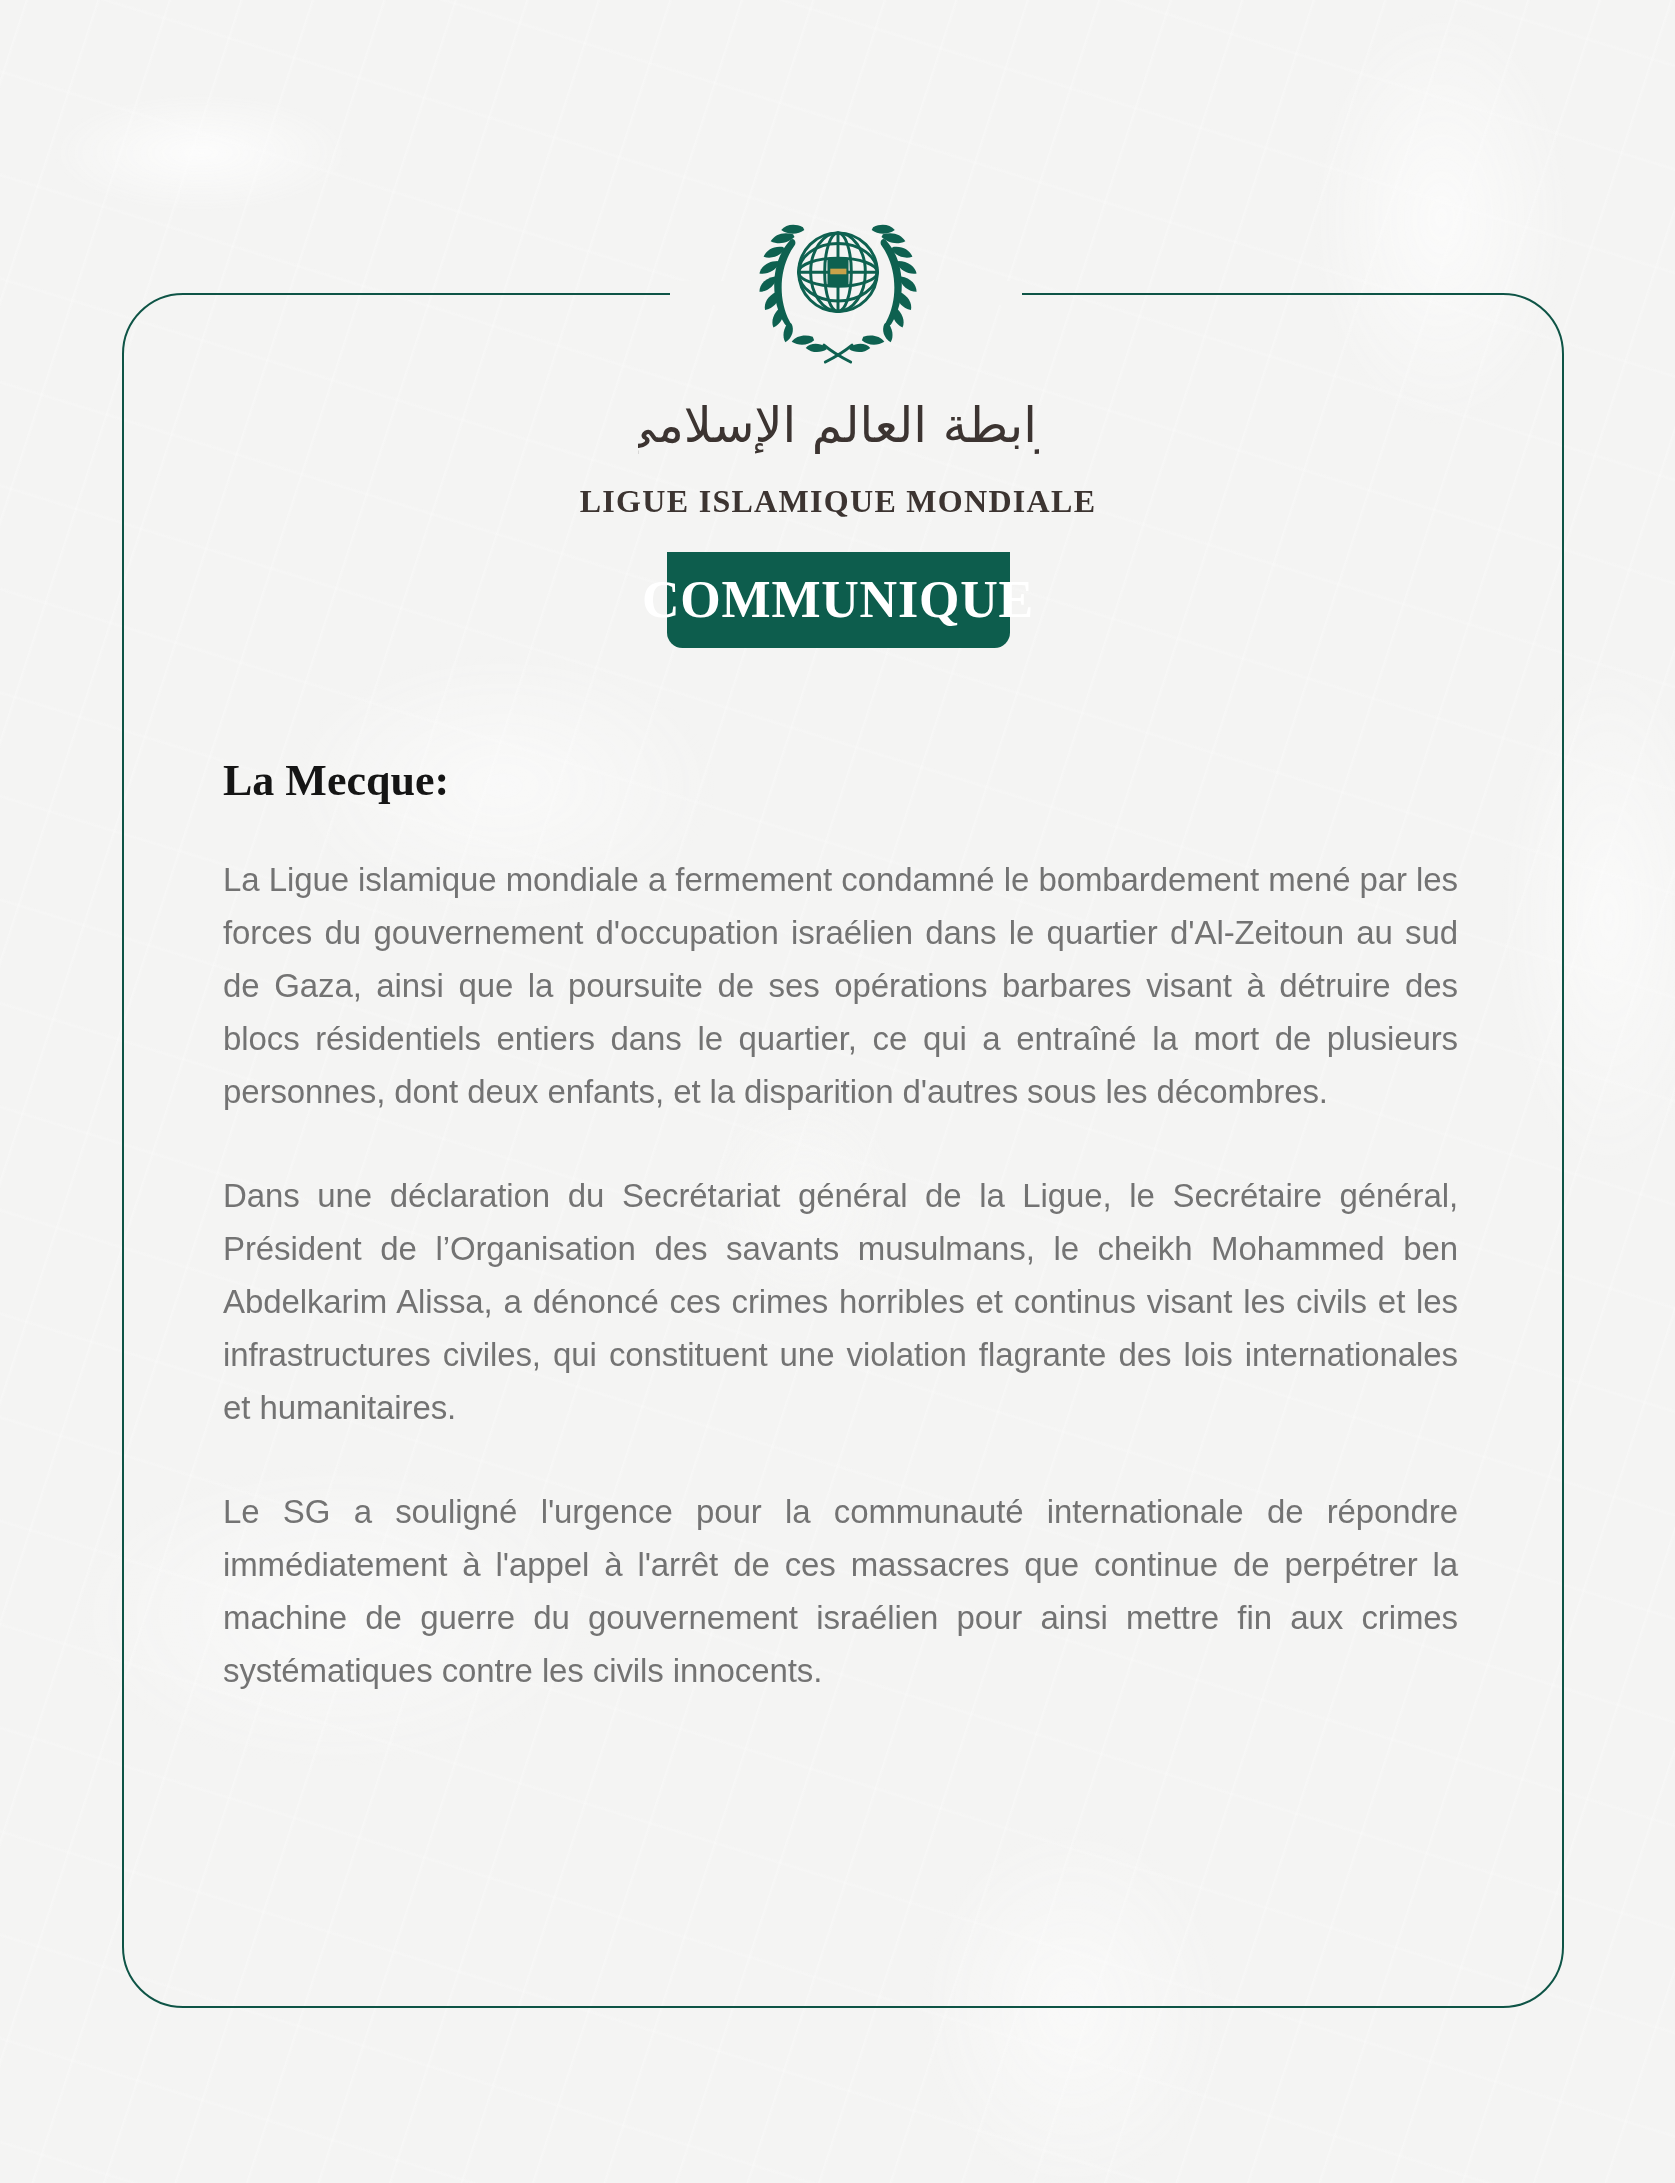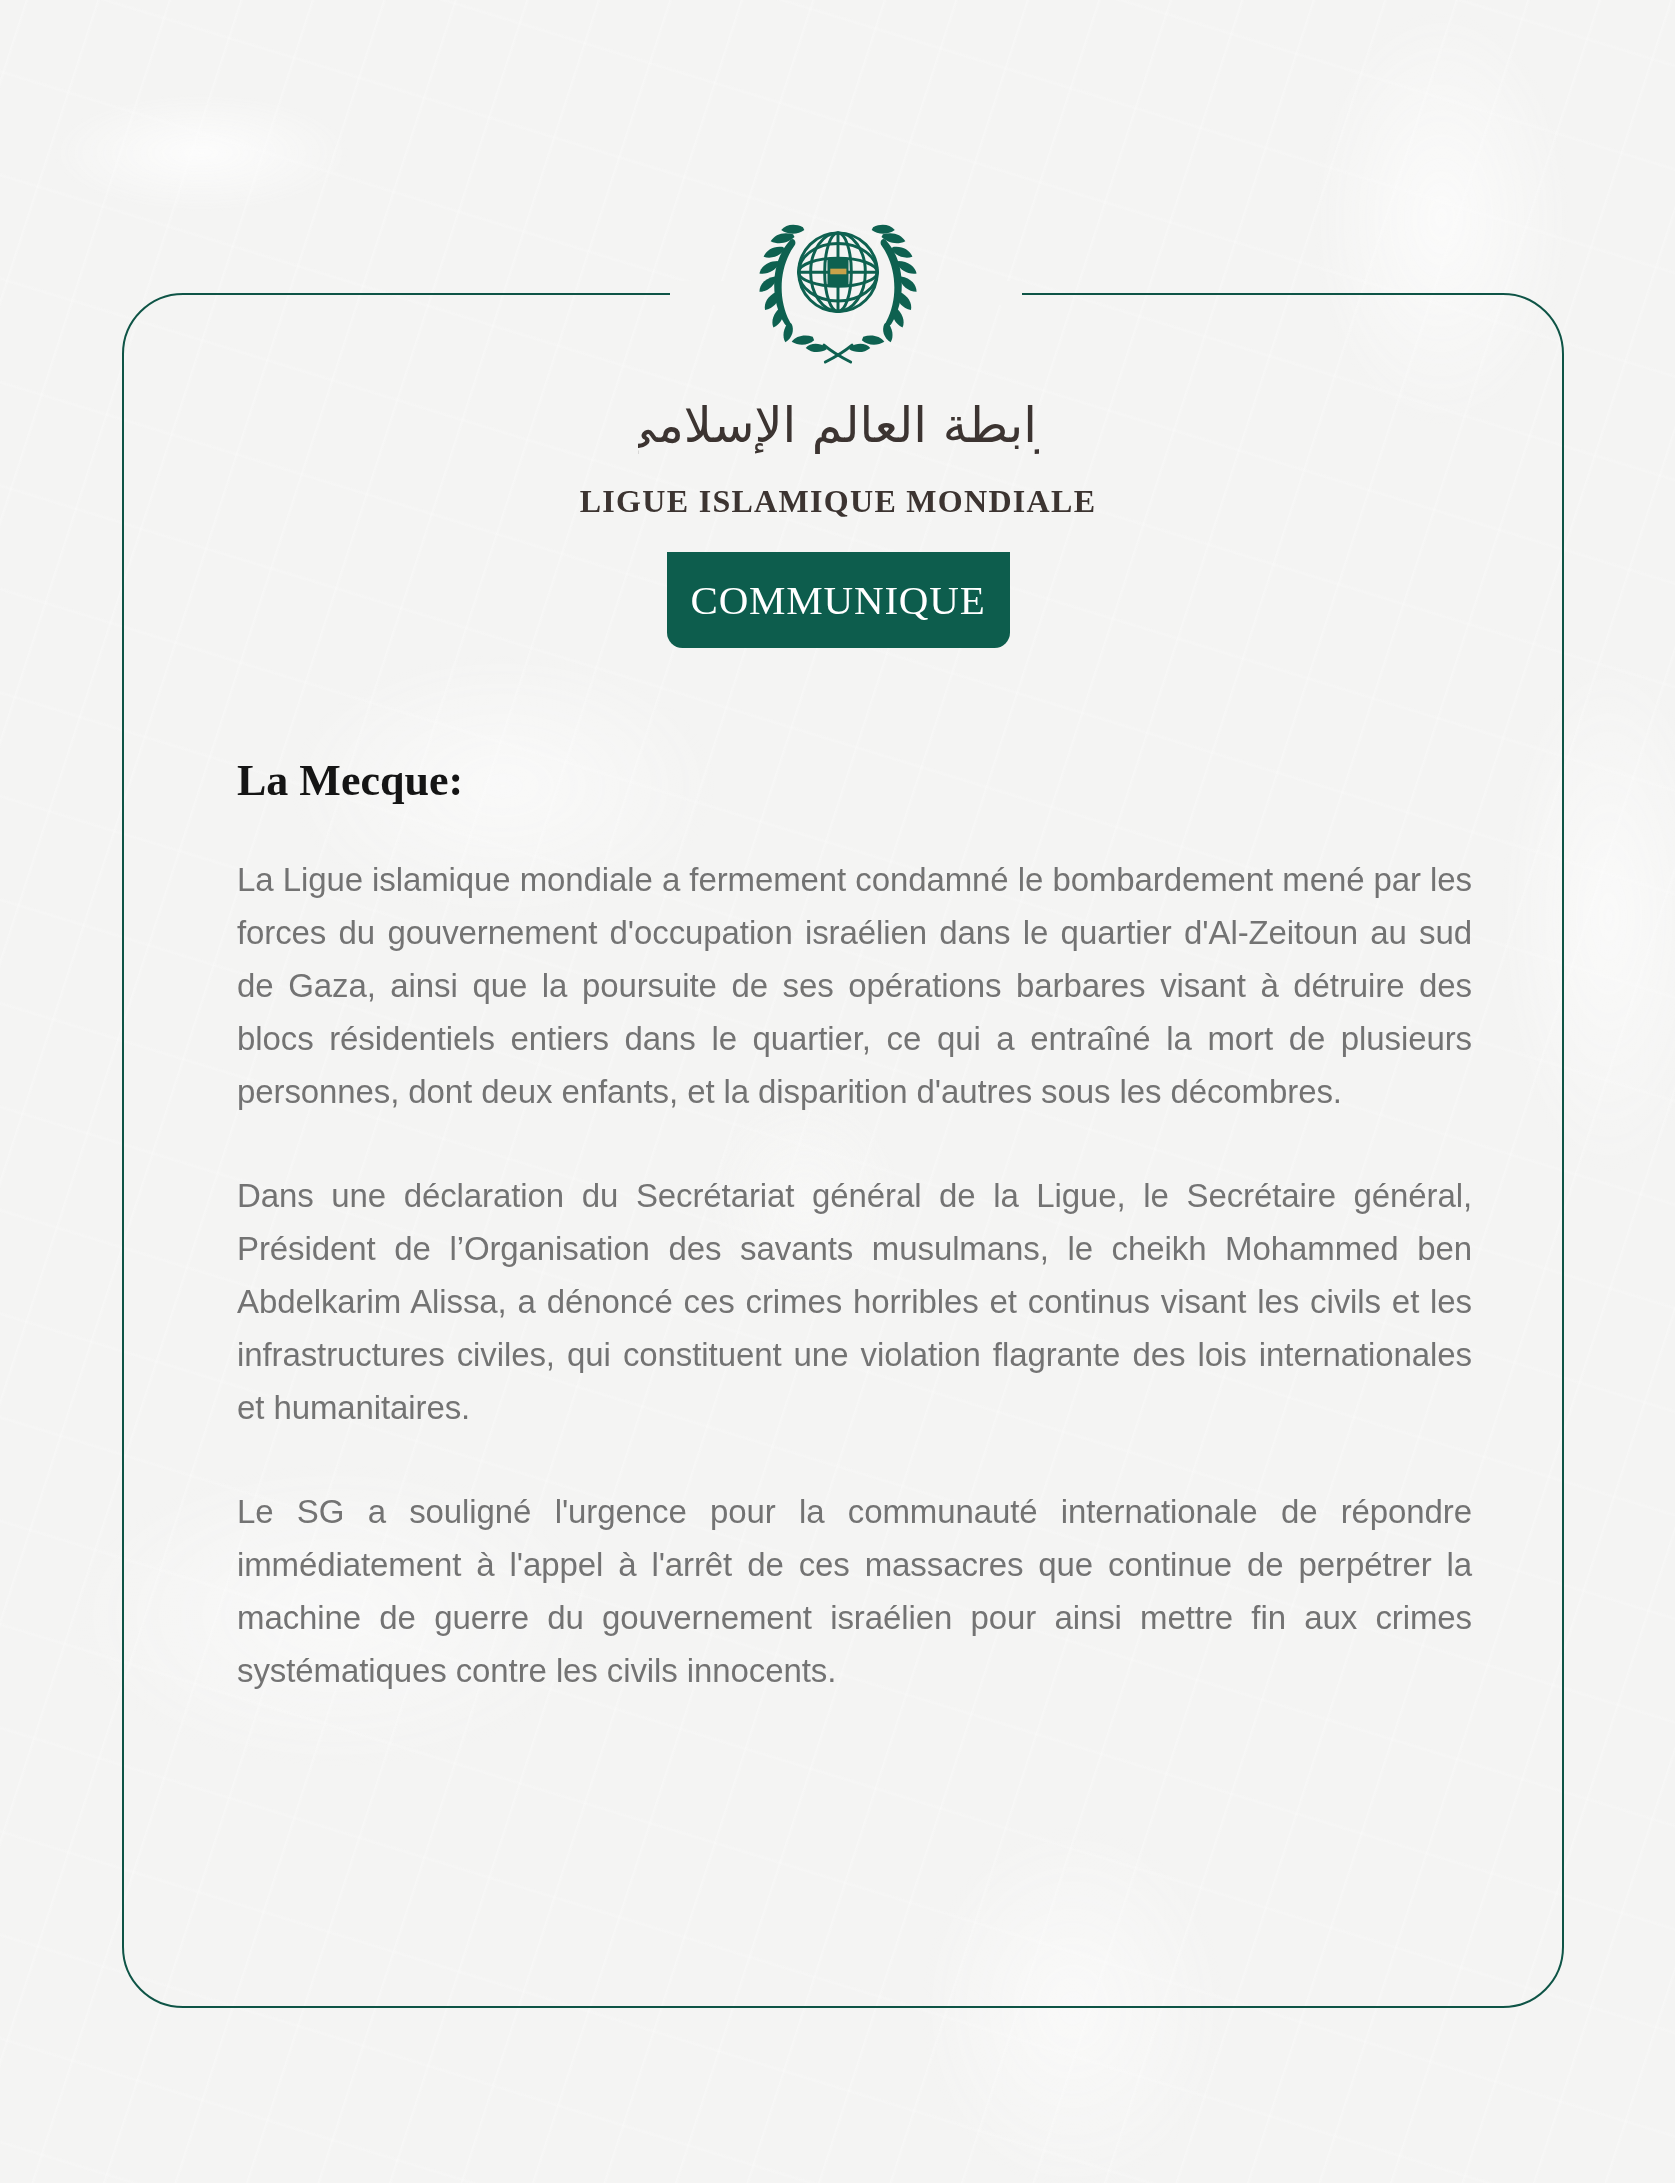--- a/index.html
+++ b/index.html
@@ -108,31 +108,31 @@
     width: 343px;
     height: 96px;
     background: #0d5d4d;
     border-radius: 0 0 15.5px 15.5px;
     display: flex;
     align-items: center;
     justify-content: center;
   }
   .communique-badge-label {
     font-family: "Liberation Serif", serif;
-    font-weight: normal;
-    font-size: 41px;
+    font-weight: bold;
+    font-size: 52px;
     letter-spacing: 0.8px;
     color: #ffffff;
     line-height: 1;
   }
 
   
   .content {
     position: absolute;
-    left: 237px;
+    left: 223px;
     top: 758px;
     width: 1235px;
     z-index: 3;
   }
 
   .dateline {
     font-family: "Liberation Serif", serif;
     font-weight: bold;
     font-size: 44px;
     color: #151515;

